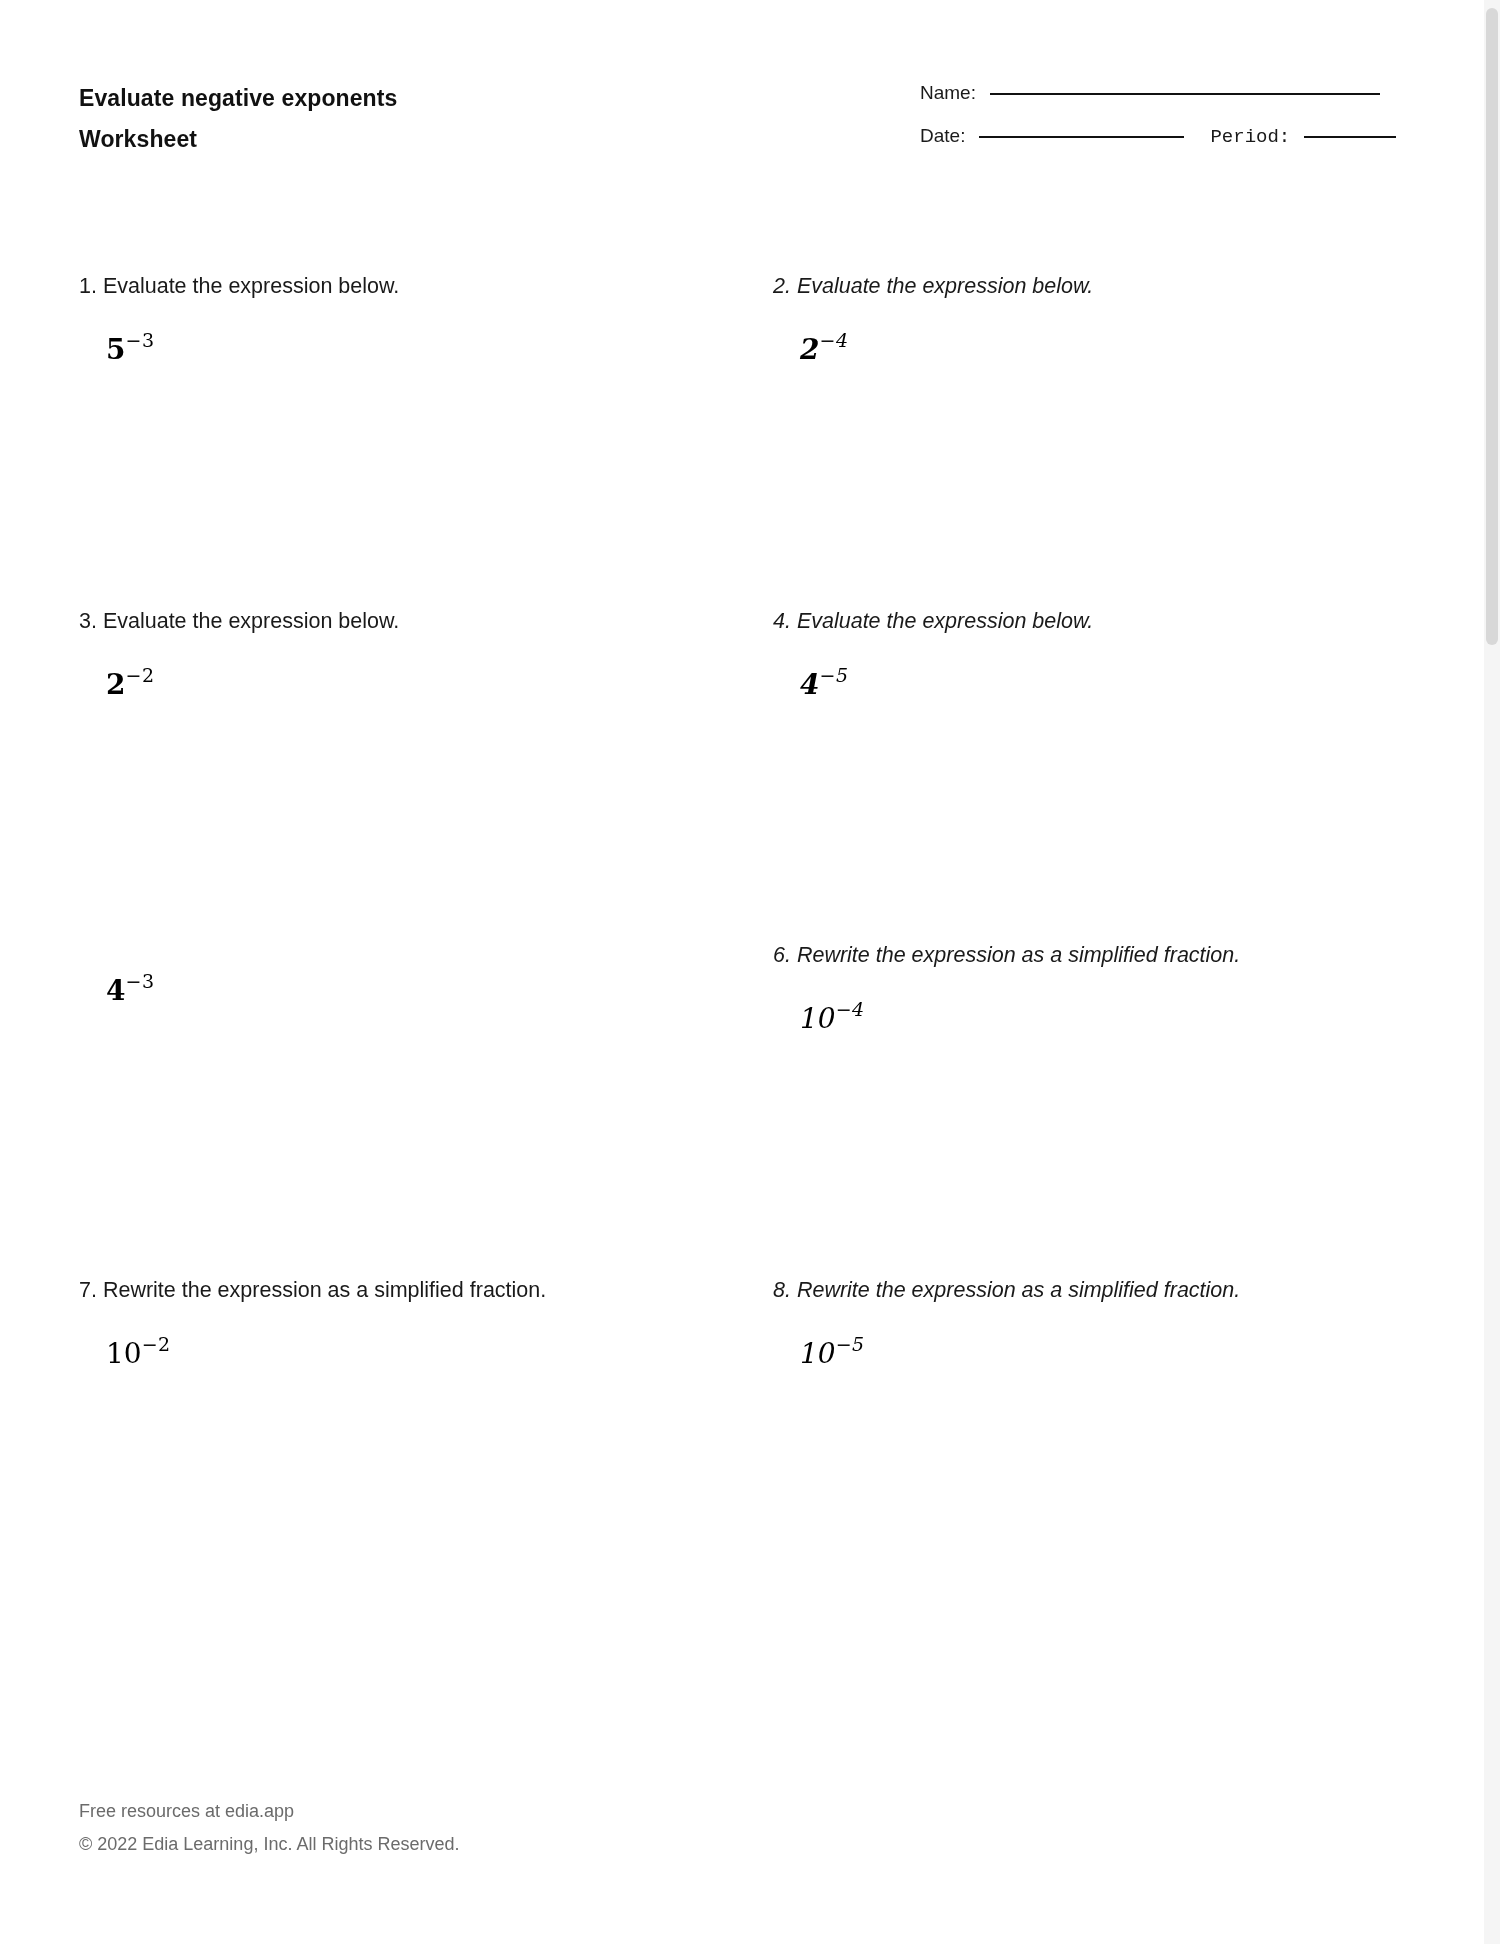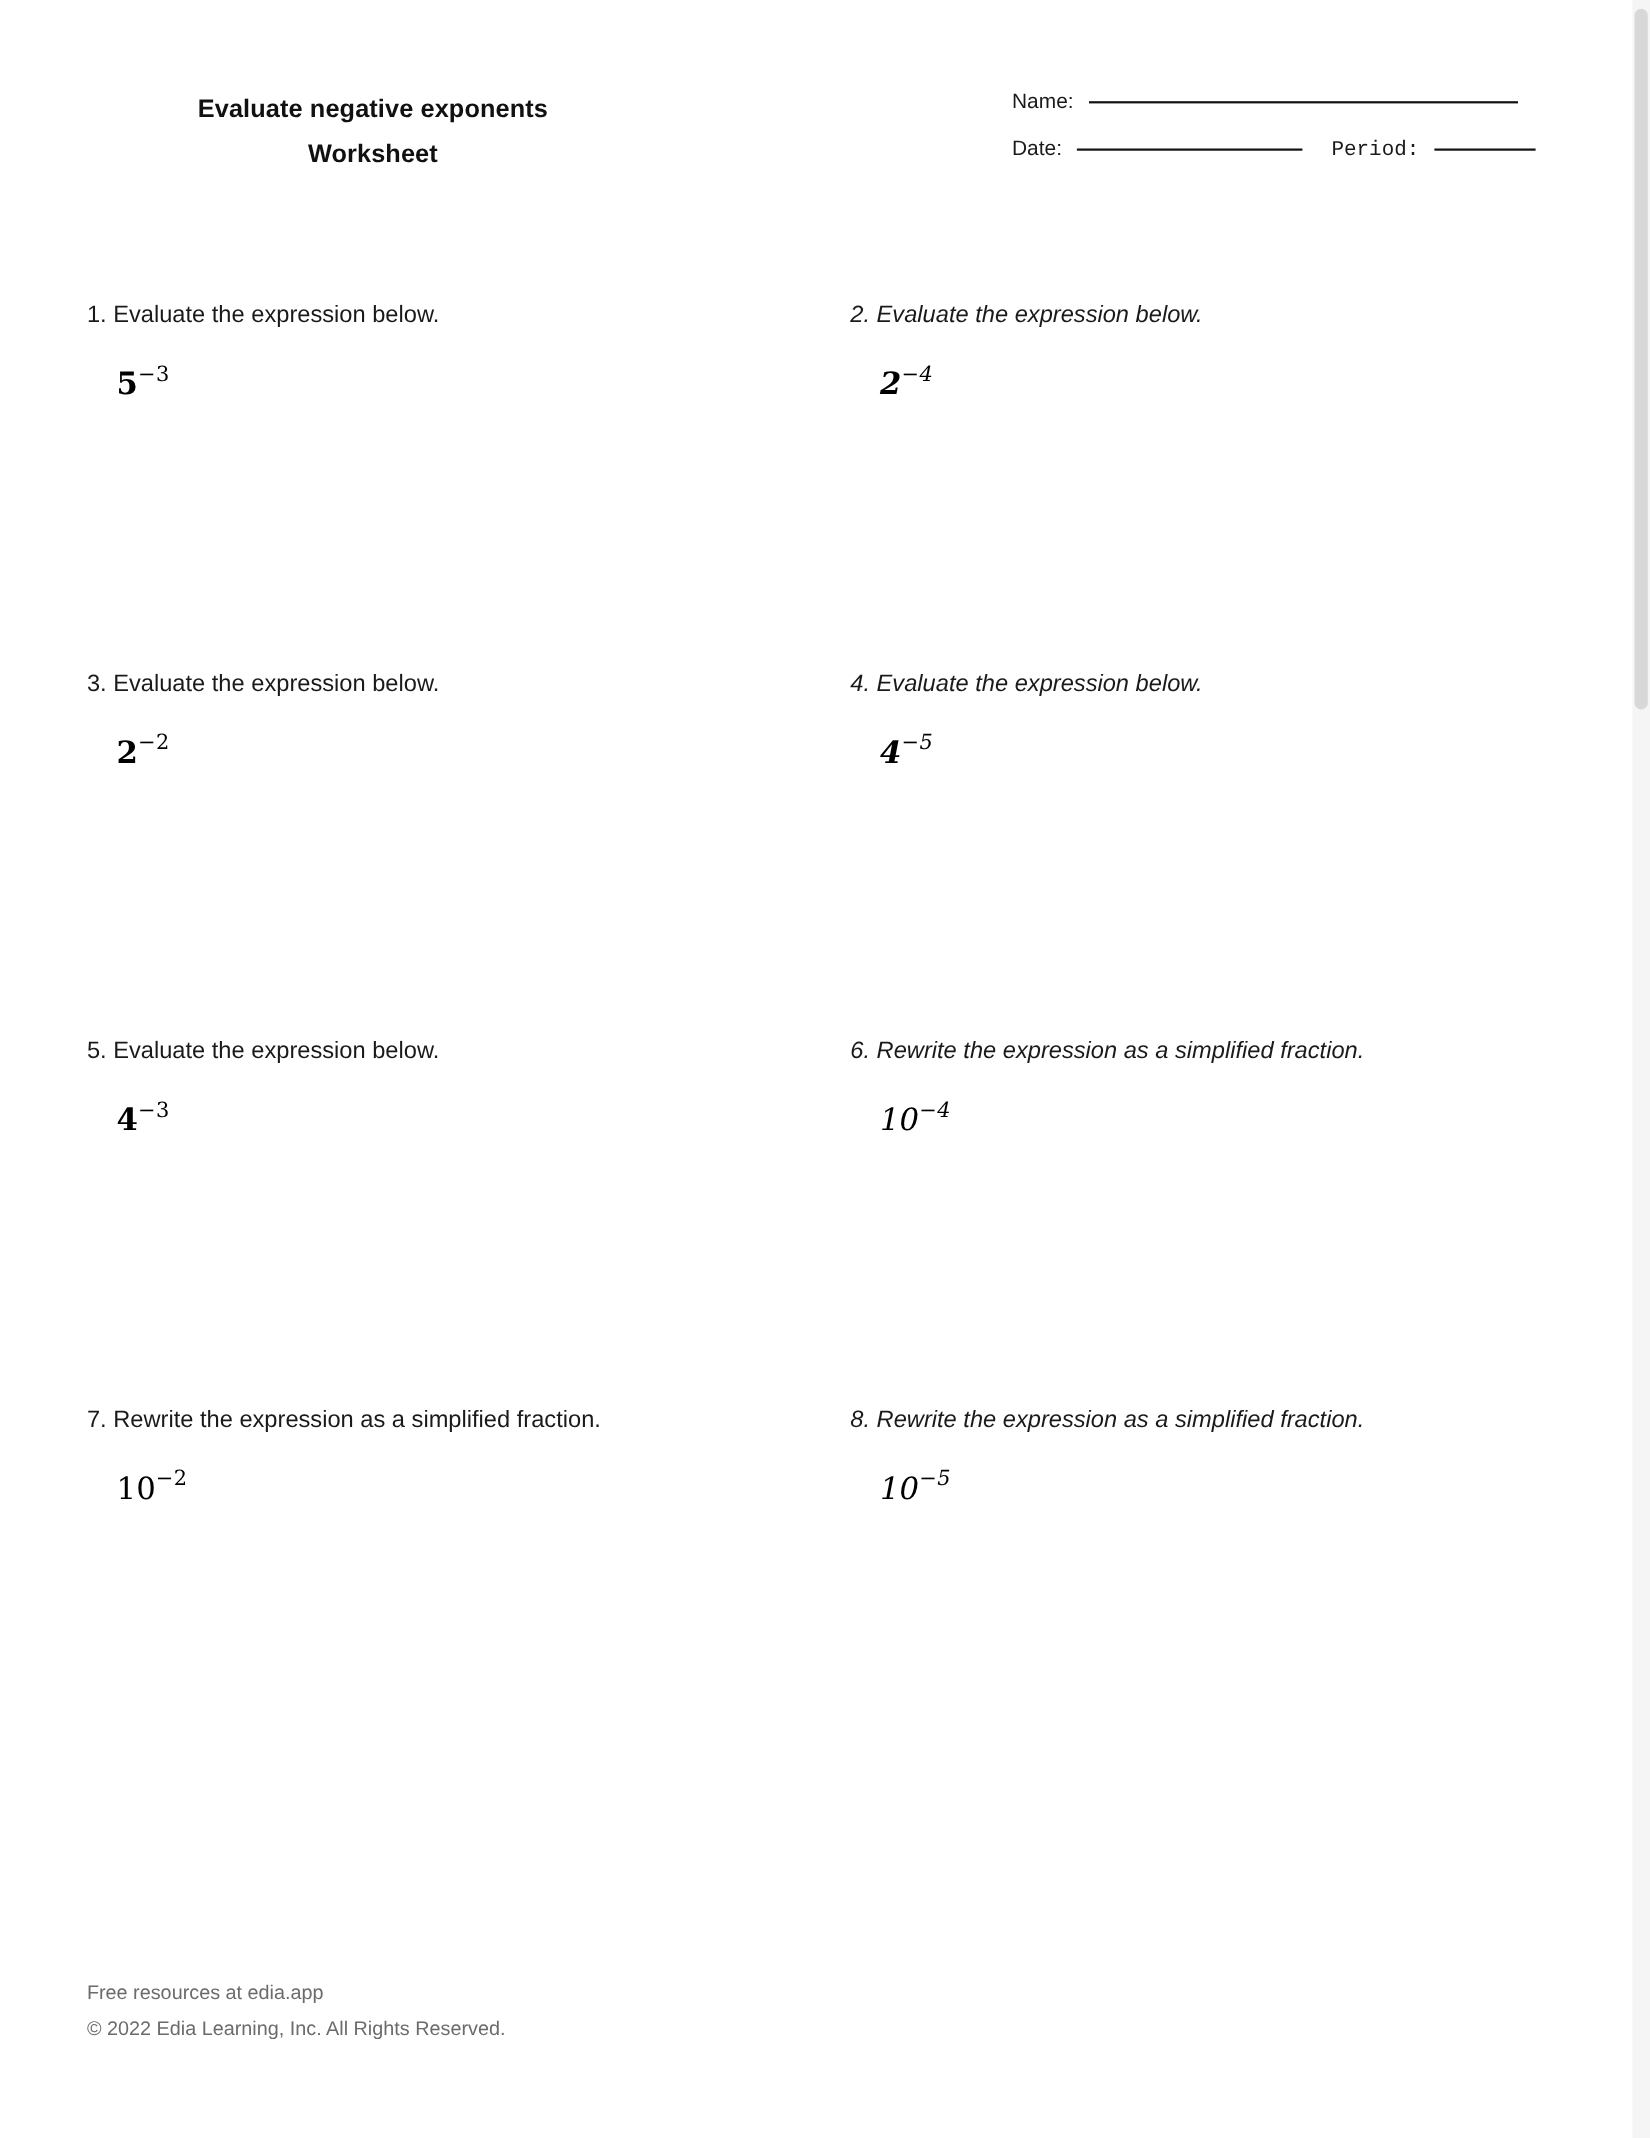--- a/index.html
+++ b/index.html
@@ -36,21 +36,20 @@
   .title-block {
     position: absolute;
     left: 79px;
     top: 78px;
     width: 520px;
     font-size: 23px;
     font-weight: bold;
     line-height: 41px;
     letter-spacing: 0.1px;
     color: #111111;
-    text-align: center;
   }
   .title-line { display: block; }
 
   .meta-block {
     position: absolute;
     left: 920px;
     top: 82px;
     width: 490px;
   }
   .meta-row {
@@ -207,21 +206,20 @@
     </div>
 
     <div class="question q-col-right q-row-2">
       <div class="q-prompt">4. Evaluate the expression below.</div>
       <div class="q-expr">
         <span class="base">4</span><span class="sup">−5</span>
       </div>
     </div>
 
     <div class="question q-col-left q-row-3">
-      <div class="q-prompt">5. Evaluate the expression below.</div>
       <div class="q-expr">
         <span class="base">4</span><span class="sup">−3</span>
       </div>
     </div>
 
     <div class="question q-col-right q-row-3">
       <div class="q-prompt">6. Rewrite the expression as a simplified fraction.</div>
       <div class="q-expr">
         <span class="base-wide">10</span><span class="sup">−4</span>
       </div>

